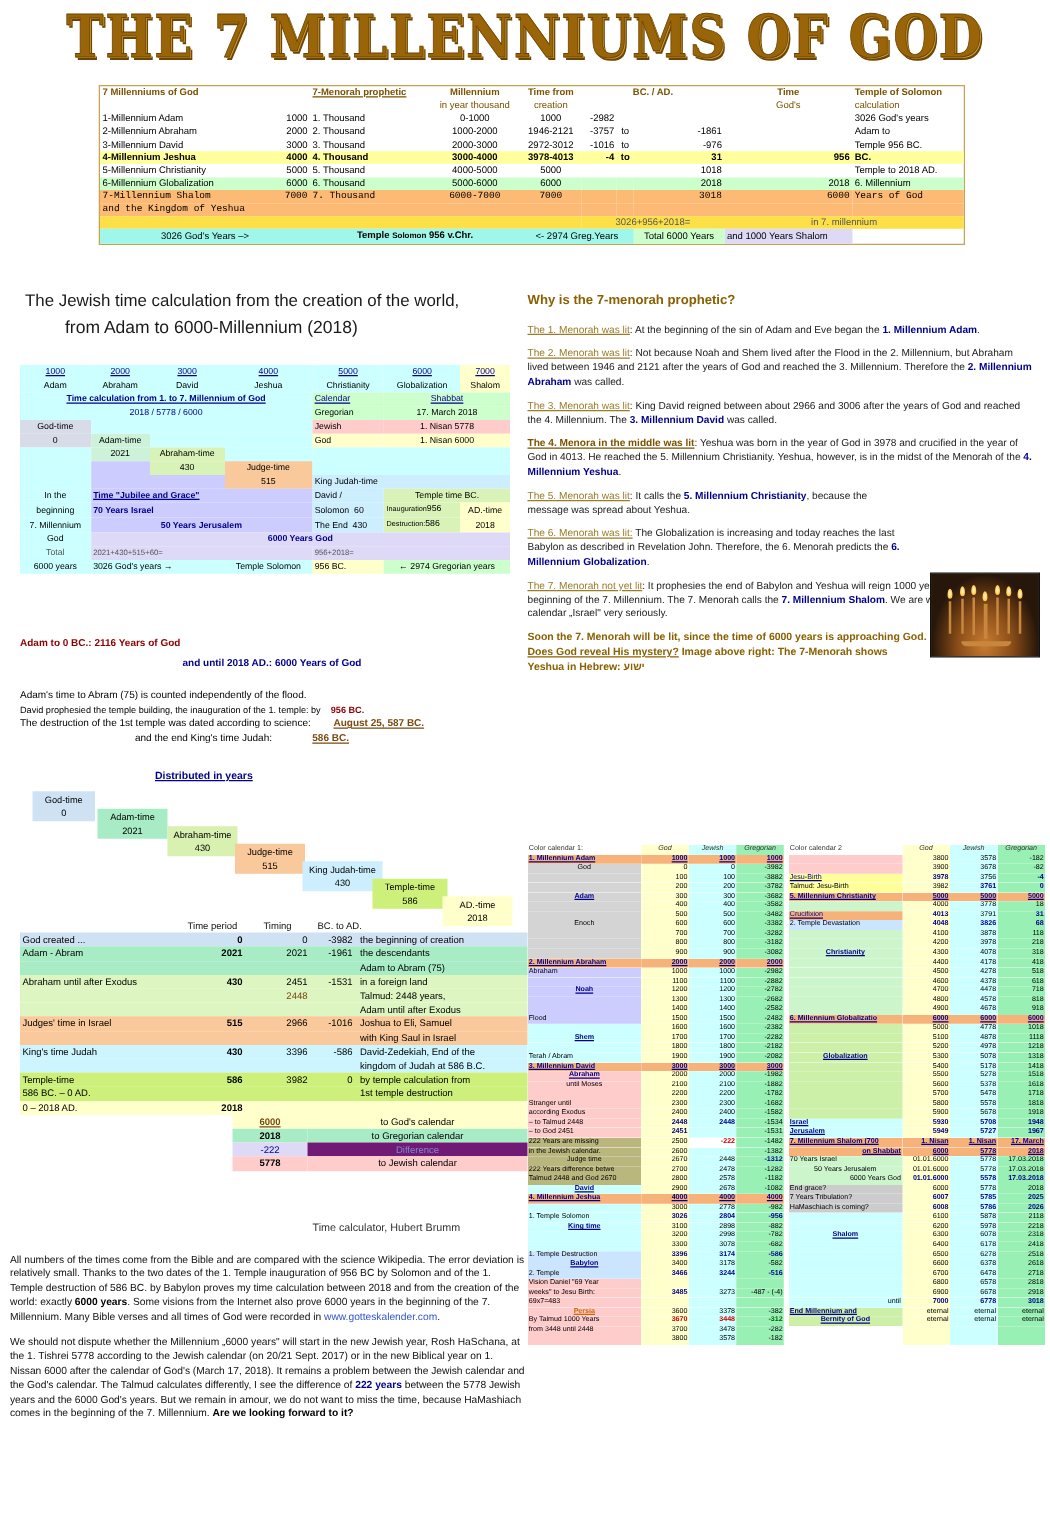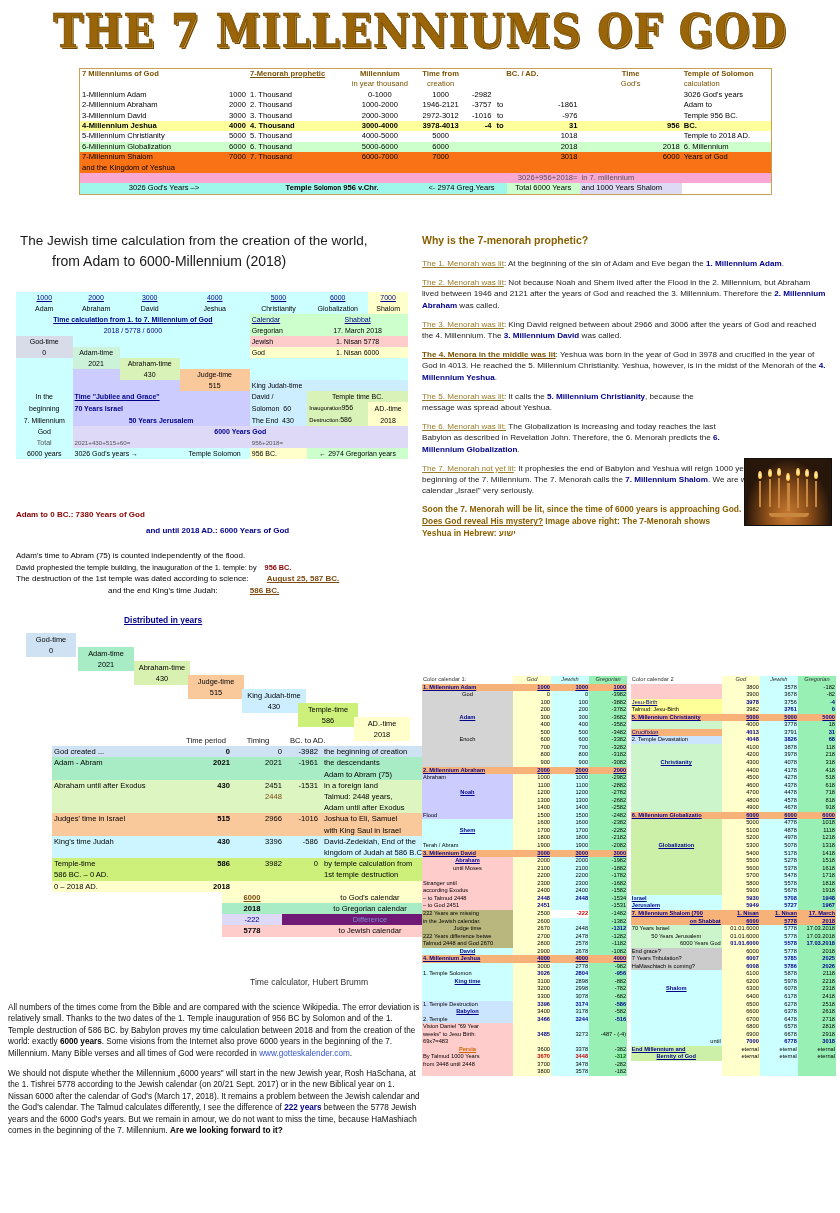--- a/index.html
+++ b/index.html
@@ -34,22 +34,22 @@
   table.tt { border-collapse: collapse; width:100%; font-size:7.6px; }
   table.tt td { padding:0 2px; line-height:10.4px; white-space:nowrap; }
   .tt .c-lbl { width:140px; }
   .tt .num { text-align:right; }
   .tt .ctr { text-align:center; }
   .hdr td { color:#7a5200; font-weight:bold; vertical-align:bottom; }
   .hdr2 td { color:#7a5200; vertical-align:top; }
   .ul { text-decoration: underline; }
   .r-yellow { background:#ffff9c; font-weight:bold; }
   .r-green  { background:#ccffcc; }
-  .r-cyan   { background:#f97316; }
-  .foot1 td { background:#f9a8d4; color:#555; }
+  .r-cyan   { background:#fdba74;font-family:Liberation Mono, monospace; }
+  .foot1 td { background:#fde047; color:#555;text-align:center; }
   .foot2 td { background:#aefff0; }
   .foot2 .cyan { background:#9ff6ea; }
   .foot2 .grn { background:#ccffcc; }
   .foot2 .lav { background:#ded9f5; }
 
   
   .h-left { position:absolute; left:20px; top:233px; font-size:13.5px; color:#1a1a1a; }
   .h-left2 { position:absolute; left:52px; top:253px; font-size:14px; color:#1a1a1a; }
   .h-right { position:absolute; left:422px; top:234px; font-size:10.5px; font-weight:bold; color:#8a6000; }
 
@@ -101,21 +101,21 @@
   }
   .menorah-img .stem { position:absolute; background:#c8873f; }
   .menorah-img .flame { position:absolute; width:4px; height:8px; border-radius:50% 50% 50% 50%/60% 60% 40% 40%; background:radial-gradient(#fffbe0,#ffcf5a 55%,#ff9b10); }
 
   
   .dist-h { position:absolute; left:124px; top:615px; font-size:8.4px; font-weight:bold; color:#00008b; text-decoration:underline; }
   .stair { position:absolute; left:16px; top:625px; width:400px; height:112px; }
   .sbox { position:absolute; text-align:center; font-size:7.4px; line-height:11px; padding:1px 4px; }
 
   
-  .calc { position:absolute; left:16px; top:735px; width:406px; font-size:7.6px;margin-left:36px; }
+  .calc { position:absolute; left:16px; top:735px; width:406px; font-size:7.6px; }
   table.ct { border-collapse:collapse; width:100%; }
   table.ct td { padding:0 2px; line-height:11.2px; vertical-align:top; }
   .ct .tp { text-align:right; font-weight:bold; width:52px; }
   .ct .tm { text-align:right; width:52px; }
   .ct .bc { text-align:right; width:36px; }
   .ct .desc { padding-left:4px; }
   .ct .hdrow td { font-weight:normal; color:#111; text-align:center; }
   .tc-credit { position:absolute; left:250px; top:977px; font-size:8.6px; color:#333; }
 
   
@@ -387,21 +387,21 @@
         <td class="bg-cyanlt ctr">6000 years</td>
         <td class="bg-cyanlt" colspan="2">3026 God's years →</td>
         <td class="bg-cyanlt ctr">Temple Solomon</td>
         <td class="bg-yellowlt">956 BC.</td>
         <td class="bg-greenlt ctr" colspan="2">←  2974 Gregorian years</td>
       </tr>
     </tbody>
       </table>
   </div>
 
-  <div class="adam-line">Adam to 0 BC.: 7380 Years of God</div>
+  <div class="adam-line">Adam to 0 BC.: 2116 Years of God</div>
   <div class="adam-line2">and until 2018 AD.: 6000 Years of God</div>
 
   <div class="note-block">
     <div>Adam's time to Abram (75) is counted independently of the flood.</div>
     <div style="font-size:7.3px">
       <span>David prophesied the temple building, the inauguration of the 1. temple:   by</span>
       <span class="bcred" style="margin-left:6px">956 BC.</span>
     </div>
     <div>
       <span>The destruction of the 1st temple was dated according to science:</span>

